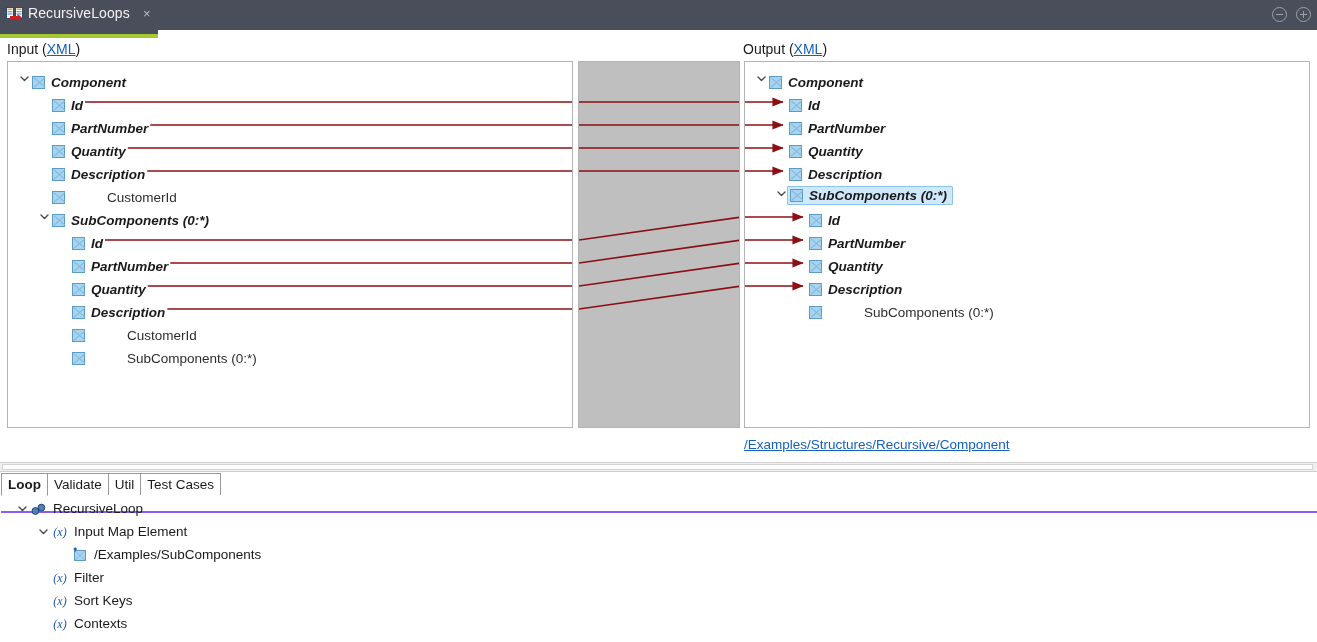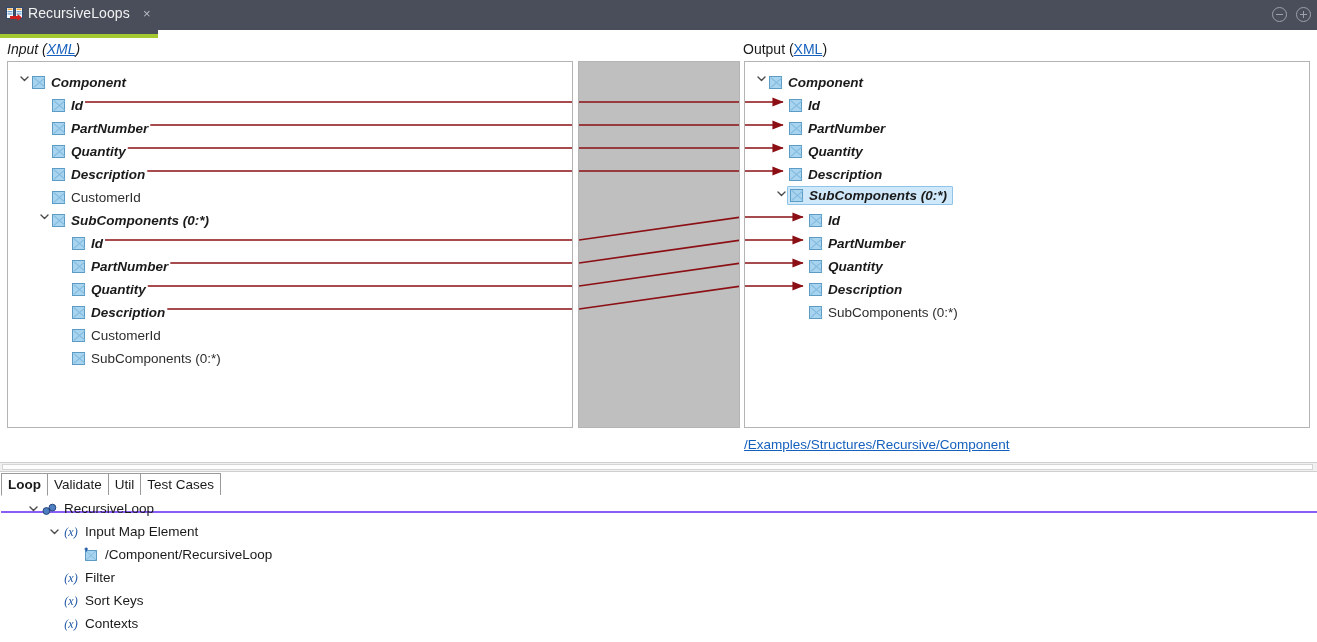--- a/index.html
+++ b/index.html
@@ -86,21 +86,21 @@
     background: #a8d4ef; border: 1px solid #5b9bc4; position: relative;
   }
   .nodeicon::before, .nodeicon::after {
     content: ""; position: absolute; left: -1px; top: 4.6px;
     width: 15px; height: 1px; background: #7fb9dd;
   }
   .nodeicon::before { transform: rotate(41deg); }
   .nodeicon::after  { transform: rotate(-41deg); }
   .lbl { font-size: 13.5px; color: #1a1a1a; }
   .lbl.bold-it { font-weight: bold; font-style: italic; }
-  .lbl.plain { color: #2d2d2d; }
+  .lbl.plain { color: #2d2d2d; margin-left: 36px; }
   .sel {
     background: #cfe8fa; border: 1px solid #8fc4e8;
     border-radius: 1px; padding: 0 5px 0 2px; margin-left: -2px;
     display: inline-flex; align-items: center; height: 19px;
   }
 
   
   .lines { position: absolute; inset: 0; pointer-events: none; }
 
   
@@ -128,21 +128,21 @@
   .btab {
     position: absolute; top: 0; height: 22px; padding: 0 6px;
     display: flex; align-items: center; font-size: 13.5px; color: #1a1a1a;
     border-left: 1px solid #9a9a9a; border-right: 1px solid #9a9a9a;
     border-top: 1px solid #9a9a9a; background: #ffffff; cursor: pointer;
     white-space: nowrap;
   }
   .btab.active { font-weight: bold; border-bottom: 1px solid #ffffff; top: 0; height: 23px; }
 
   
-  #bottomTree { position: absolute; left: 15px; top: 497px; width: 1057px; height: 145px; }
+  #bottomTree { position: absolute; left: 4px; top: 497px; width: 1057px; height: 145px; }
   .brow {
     position: absolute; height: 23px; display: flex; align-items: center;
     white-space: nowrap;
   }
   .fx {
     width: 18px; height: 14px; flex: 0 0 18px; margin-right: 5px;
     font-size: 12px; color: #1f56a5; font-style: italic;
     font-family: "Liberation Serif", serif; text-align: center; line-height: 14px;
   }
   .loopicon { width: 18px; height: 14px; flex: 0 0 18px; margin-right: 5px; }
@@ -169,21 +169,21 @@
           <path d="M4 9 L11.5 9 L11.5 7 L16 10.6 L11.5 14 L11.5 12 L4 12 Z" fill="#cf2020"></path>
         </svg>
       </span>
       <span class="tab-title">RecursiveLoops</span>
       <span class="tab-close">×</span>
     </div>
     <div class="win-btn win-min"></div>
     <div class="win-btn win-max"></div>
   </div>
 
-  <div class="panel-label" style="left:7px; top:41px;font-style:italic;">
+  <div class="panel-label" style="left:7px; top:41px;">
     <span>Input (</span><span class="lnk">XML</span><span>)</span>
   </div>
   <div class="panel-label" style="left:743px; top:41px;">
     <span>Output (</span><span class="lnk">XML</span><span>)</span>
   </div>
 
   <div class="treepanel" id="inputPanel">
     <div id="inputRows">
         <div class="row" style="top: 5px;">
           <span style="flex: 0 0 8px; height: 1px;"></span>
@@ -475,21 +475,21 @@
         <span class="fx">(x)</span>
         <span class="blbl">Input Map Element</span>
       </div>
       <div class="brow" style="top: 46px; left: 52px;">
         <span class="twisty"></span>
         <span class="xmlicon"><svg width="16" height="15" viewBox="0 0 16 15">
             <rect x="2.5" y="3.5" width="11" height="10" fill="#a8d4ef" stroke="#5b9bc4"></rect>
             <path d="M2.5 3.5 L13.5 13.5 M13.5 3.5 L2.5 13.5" stroke="#7fb9dd" stroke-width="0.9"></path>
             <path d="M3.2 0.6 L3.2 4.4 M1.6 2 L4.8 2" stroke="#1f56a5" stroke-width="1.3"></path>
           </svg></span>
-        <span class="blbl">/Component/RecursiveLoop</span>
+        <span class="blbl">/Examples/SubComponents</span>
       </div>
       <div class="brow" style="top: 69px; left: 31px;">
         <span class="twisty"></span>
         <span class="fx">(x)</span>
         <span class="blbl">Filter</span>
       </div>
       <div class="brow" style="top: 92px; left: 31px;">
         <span class="twisty"></span>
         <span class="fx">(x)</span>
         <span class="blbl">Sort Keys</span>

